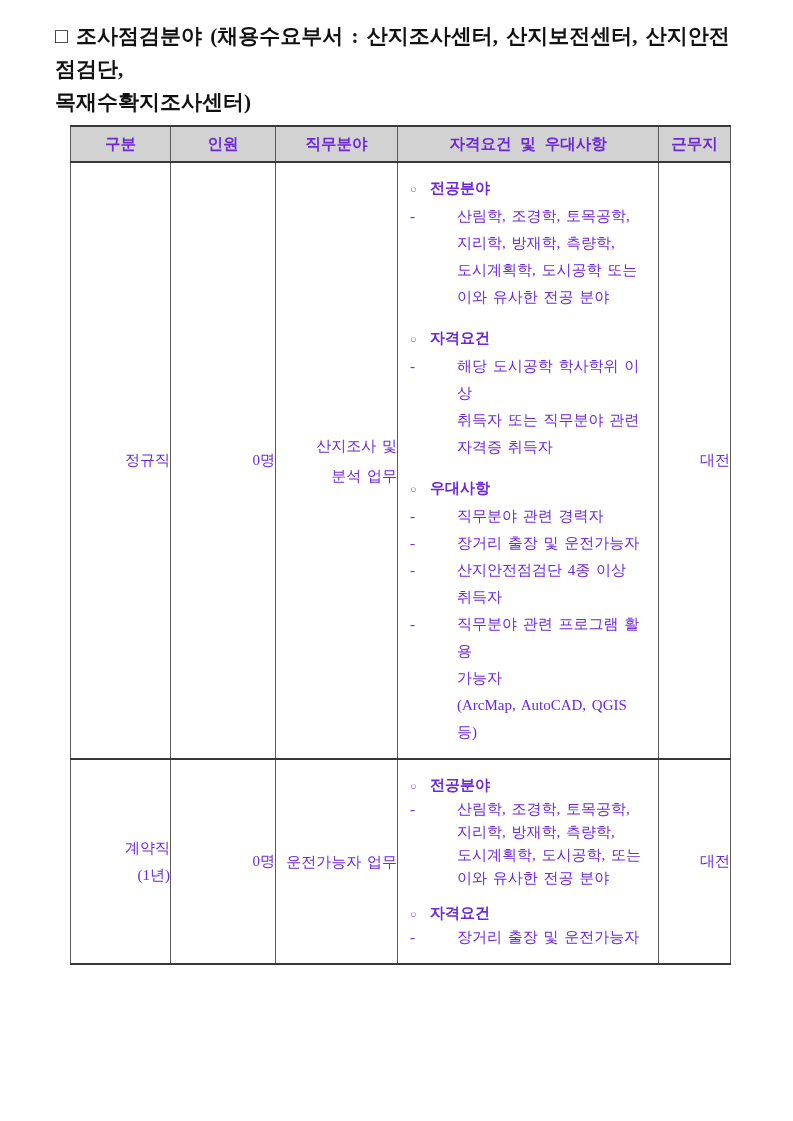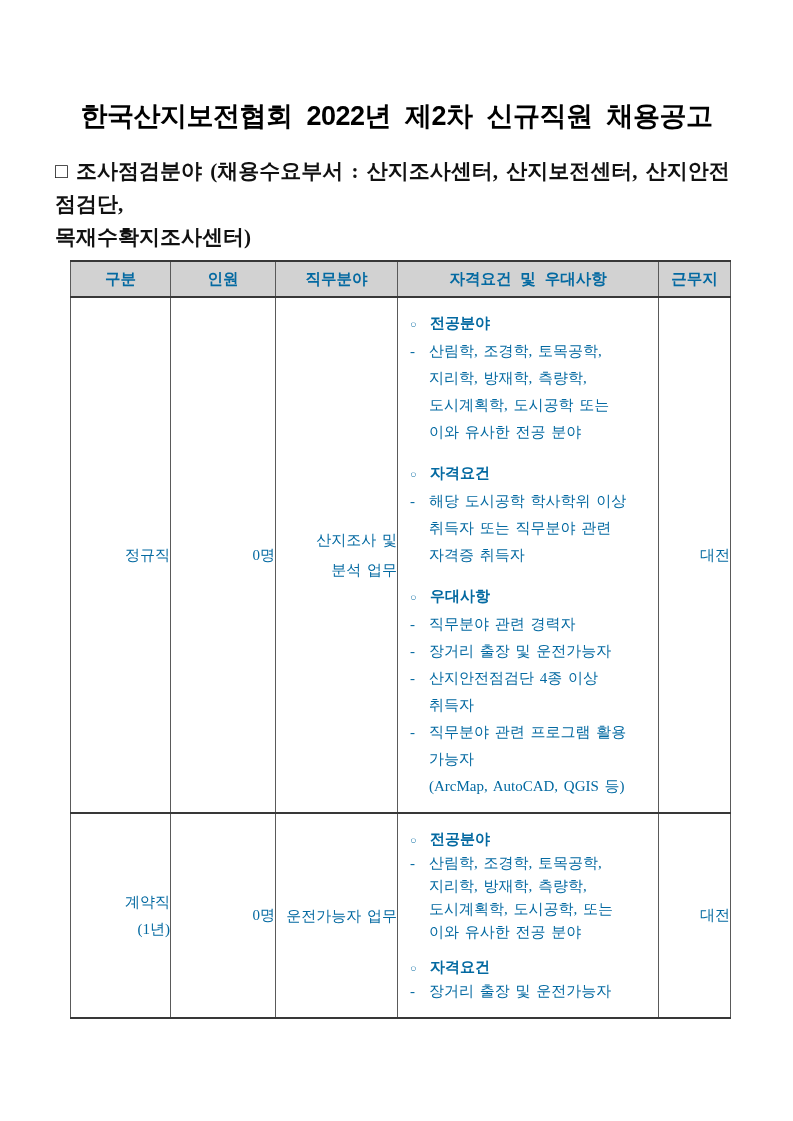--- a/index.html
+++ b/index.html
@@ -39,21 +39,21 @@
     line-height: 33px;
     word-spacing: 3px;
     white-space: pre-line;
   }
   .jobs-table {
     margin: 6px 0 0 70px;
     width: 660px;
     border-collapse: collapse;
     table-layout: fixed;
     font-size: 15px;
-    color: #0369a1;
+    color: #6d28d9;
     padding-left: 12px;
   }
   .jobs-table th, .jobs-table td {
     border: 1.6px solid #5a5a5a;
     border-top: 2px solid #383838;
     border-bottom: 2px solid #383838;
   }
   .jobs-table th {
     background: #d2d2d2;
     font-weight: bold;
@@ -89,28 +89,27 @@
   .qmark {
     width: 20px;
     flex-shrink: 0;
     font-size: 0.72em;
   }
   .qitem { display: flex; }
   .imark {
     width: 19px;
     flex-shrink: 0;
   }
-  .itext { white-space: pre-line; }
+  .itext { white-space: pre-line; margin-left: 28px; }
 </style>
 </head>
 <body>
 
 <div class="page">
 
-  <h1 class="doc-title">한국산지보전협회 2022년 제2차 신규직원 채용공고</h1>
 
 
   <p class="field-heading">□ 조사점검분야 (채용수요부서 : 산지조사센터, 산지보전센터, 산지안전점검단,
 목재수확지조사센터)</p>
 
   <table class="jobs-table">
     <colgroup>
       <col style="width:100px">
       <col style="width:105px">
       <col style="width:122px">

